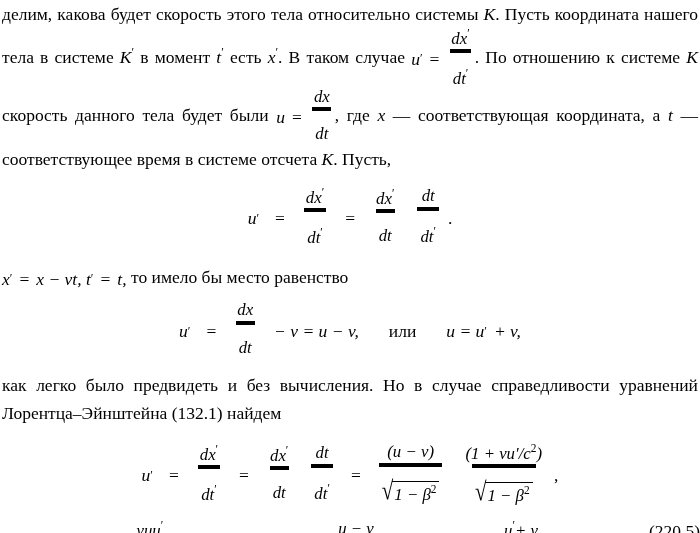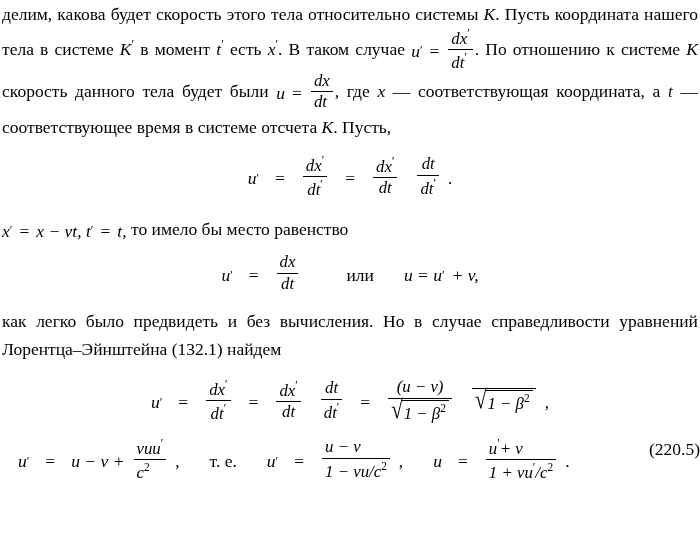--- a/index.html
+++ b/index.html
@@ -42,34 +42,35 @@
   }
   .mathrow {
     display: inline-flex;
     align-items: center;
     vertical-align: middle;
     white-space: nowrap;
   }
   .frac {
     display: inline-flex;
     flex-direction: column;
+    align-items: center;
     vertical-align: middle;
     margin: 0 2px;
     position: relative;
     top: -0.1em;
   }
   .frac .num {
     padding: 0 3px 1px 3px;
     line-height: 1.1;
     font-size: 0.96em;
   }
   .frac .den {
-    padding: 1px 3px 0 3px;
+    padding: 14px 3px 0 3px;
     line-height: 1.1;
-    border-top: 1px solid #000000;
+    border-top: 4px solid #000000;
     font-size: 0.96em;
   }
   .sup-up {
     font-size: 0.68em;
     vertical-align: super;
     font-style: normal;
   }
   .sqrt {
     display: inline-flex;
     align-items: stretch;
@@ -184,20 +185,21 @@
       <span class="mi">u</span>
         <span class="sup-up">′</span>
       <span class="gap-md"></span>
         <span class="mup">=</span>
         <span class="gap-md"></span>
       <span class="frac">
           <span class="num mi">dx</span>
           <span class="den mi">dt</span>
         </span>
       <span class="gap-md"></span>
+        <span class="mi">− v = u − v,</span>
       <span class="gap-lg"></span>
         <span class="word">или</span>
         <span class="gap-lg"></span>
       <span class="mi">u = u</span>
         <span class="sup-up">′</span>
         <span class="gap-sm"></span>
         <span class="mi">+ v,</span>
     </span>
   </div>
 
@@ -233,20 +235,21 @@
         <span class="gap-md"></span>
       <span class="frac">
         <span class="num mi"><span>(u − v)</span></span>
         <span class="den"><span class="sqrt">
               <span class="radical">√</span>
               <span class="rad-body mi"><span>1 − β</span><span class="sup-up">2</span></span>
             </span></span>
       </span>
       <span class="gap-md"></span>
       <span class="frac">
+        <span class="num mi"><span>(1 + vu′/c</span><span class="sup-up">2</span><span>)</span></span>
         <span class="den"><span class="sqrt">
               <span class="radical">√</span>
               <span class="rad-body mi"><span>1 − β</span><span class="sup-up">2</span></span>
             </span></span>
       </span>
       <span class="gap-sm"></span>
         <span class="mup">,</span>
     </span>
   </div>
 

